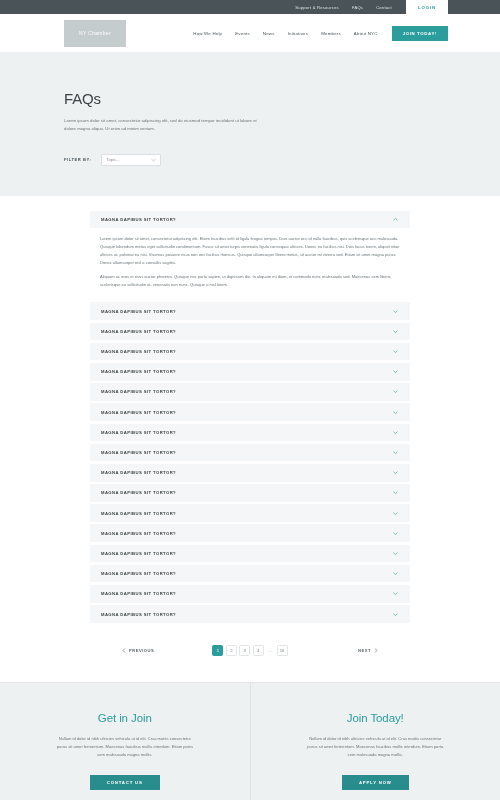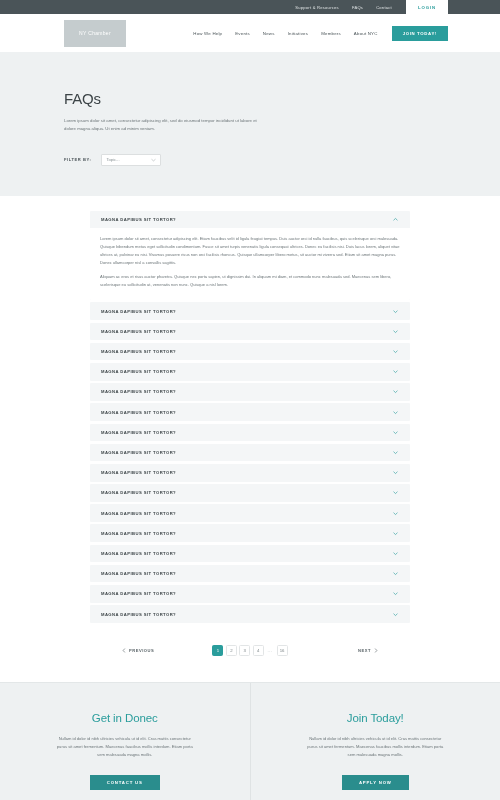--- a/index.html
+++ b/index.html
@@ -354,21 +354,21 @@
   <div class="pg-next">
     <span>NEXT</span>
     <svg style="width:4px;height:5px" viewBox="0 0 6 9">
       <path d="M1.4 1 L4.6 4.5 L1.4 8" fill="none" stroke="#5a6468" stroke-width="1.1"></path>
     </svg>
   </div>
 </div>
 
 <div class="cta">
   <div class="cta-col">
-    <h2>Get in Donec</h2>
+    <h2>Get in Join</h2>
     <p>Nullam id dolor id nibh ultricies vehicula ut id elit. Cras mattis consectetur purus sit amet fermentum. Maecenas faucibus mollis interdum. Etiam porta sem malesuada magna mollis.</p>
     <div class="cta-btn">
       <span>CONTACT US</span>
     </div>
   </div>
   <div class="cta-col">
     <h2>Join Today!</h2>
     <p>Nullam id dolor id nibh ultricies vehicula ut id elit. Cras mattis consectetur purus sit amet fermentum. Maecenas faucibus mollis interdum. Etiam porta sem malesuada magna mollis.</p>
     <div class="cta-btn">
       <span>APPLY NOW</span>

